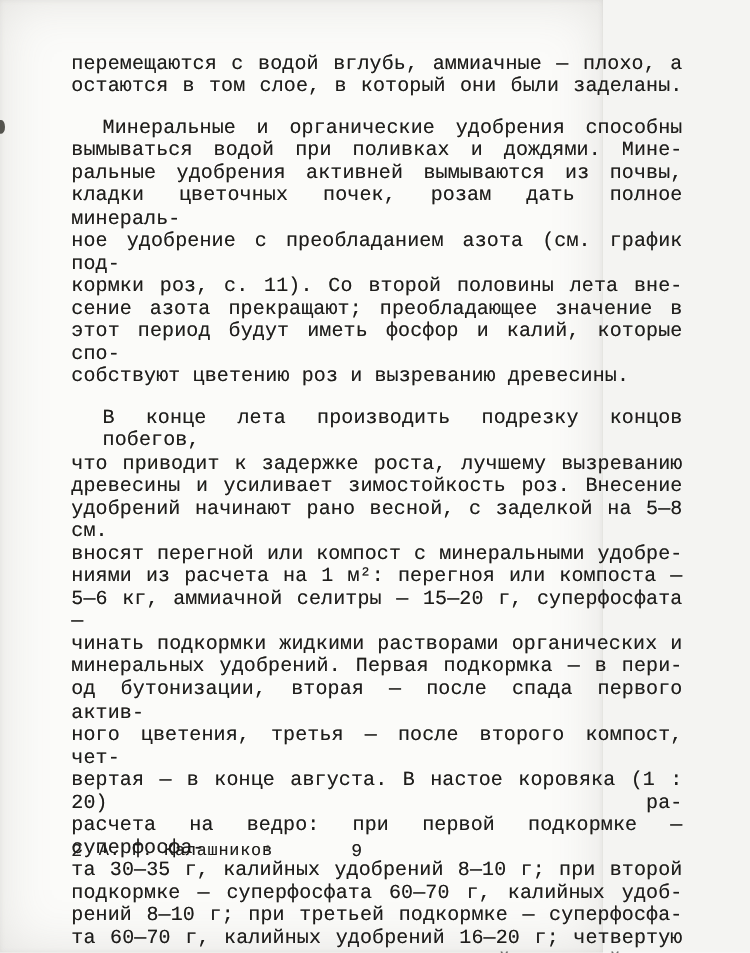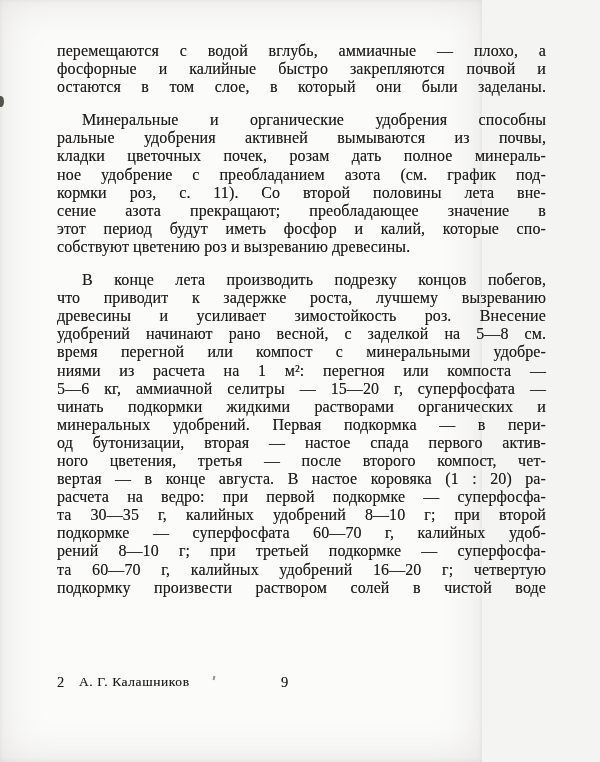--- a/index.html
+++ b/index.html
@@ -11,20 +11,21 @@
     width:600px;height:762px;
     background:#f4f4f2;
     font-family:"Liberation Serif","DejaVu Serif",serif;
     overflow:hidden;
   }
   .page{
     position:relative;
     width:482px;height:762px;
     background:var(--paper);
     box-shadow:inset 0 0 42px rgba(120,118,110,0.18), inset 0 0 4px rgba(110,108,100,0.12);
+    font-family:Liberation Mono, monospace;
   }
   .text-block{
     position:absolute;
     left:57px;top:42px;
     width:489px;
     color:var(--ink);
     font-size:16px;
     line-height:18.1px;
     text-rendering:optimizeLegibility;
   }
@@ -66,40 +67,40 @@
 </style>
 </head>
 <body>
 
 <div class="page">
   <div class="artifact-edge"></div>
   <div class="speck"></div>
 
   <main class="text-block" id="text-block">
       <div class="line">перемещаются с водой вглубь, аммиачные — плохо, а</div>
-      <div class="line">фосфорные и калийные быстро закрепляются почвой и</div>
       <div class="line">остаются в том слое, в который они были заделаны.</div>
       <div class="line indent">Минеральные и органические удобрения способны</div>
+      <div class="line">вымываться водой при поливках и дождями. Мине-</div>
       <div class="line">ральные удобрения активней вымываются из почвы,</div>
       <div class="line">кладки цветочных почек, розам дать полное минераль-</div>
       <div class="line">ное удобрение с преобладанием азота (см. график под-</div>
       <div class="line">кормки роз, с. 11). Со второй половины лета вне-</div>
       <div class="line">сение азота прекращают; преобладающее значение в</div>
       <div class="line">этот период будут иметь фосфор и калий, которые спо-</div>
       <div class="line end">собствуют цветению роз и вызреванию древесины.</div>
       <div class="line indent">В конце лета производить подрезку концов побегов,</div>
       <div class="line">что приводит к задержке роста, лучшему вызреванию</div>
       <div class="line">древесины и усиливает зимостойкость роз. Внесение</div>
       <div class="line">удобрений начинают рано весной, с заделкой на 5—8 см.</div>
-      <div class="line">время перегной или компост с минеральными удобре-</div>
+      <div class="line">вносят перегной или компост с минеральными удобре-</div>
       <div class="line">ниями из расчета на 1 м²: перегноя или компоста —</div>
       <div class="line">5—6 кг, аммиачной селитры — 15—20 г, суперфосфата —</div>
       <div class="line">чинать подкормки жидкими растворами органических и</div>
       <div class="line">минеральных удобрений. Первая подкормка — в пери-</div>
-      <div class="line">од бутонизации, вторая — настое спада первого актив-</div>
+      <div class="line">од бутонизации, вторая — после спада первого актив-</div>
       <div class="line">ного цветения, третья — после второго компост, чет-</div>
       <div class="line">вертая — в конце августа. В настое коровяка (1 : 20) ра-</div>
       <div class="line">расчета на ведро: при первой подкормке — суперфосфа-</div>
       <div class="line">та 30—35 г, калийных удобрений 8—10 г; при второй</div>
       <div class="line">подкормке — суперфосфата 60—70 г, калийных удоб-</div>
       <div class="line">рений 8—10 г; при третьей подкормке — суперфосфа-</div>
       <div class="line">та 60—70 г, калийных удобрений 16—20 г; четвертую</div>
       <div class="line">подкормку произвести раствором солей в чистой воде</div>
     </main>
 

